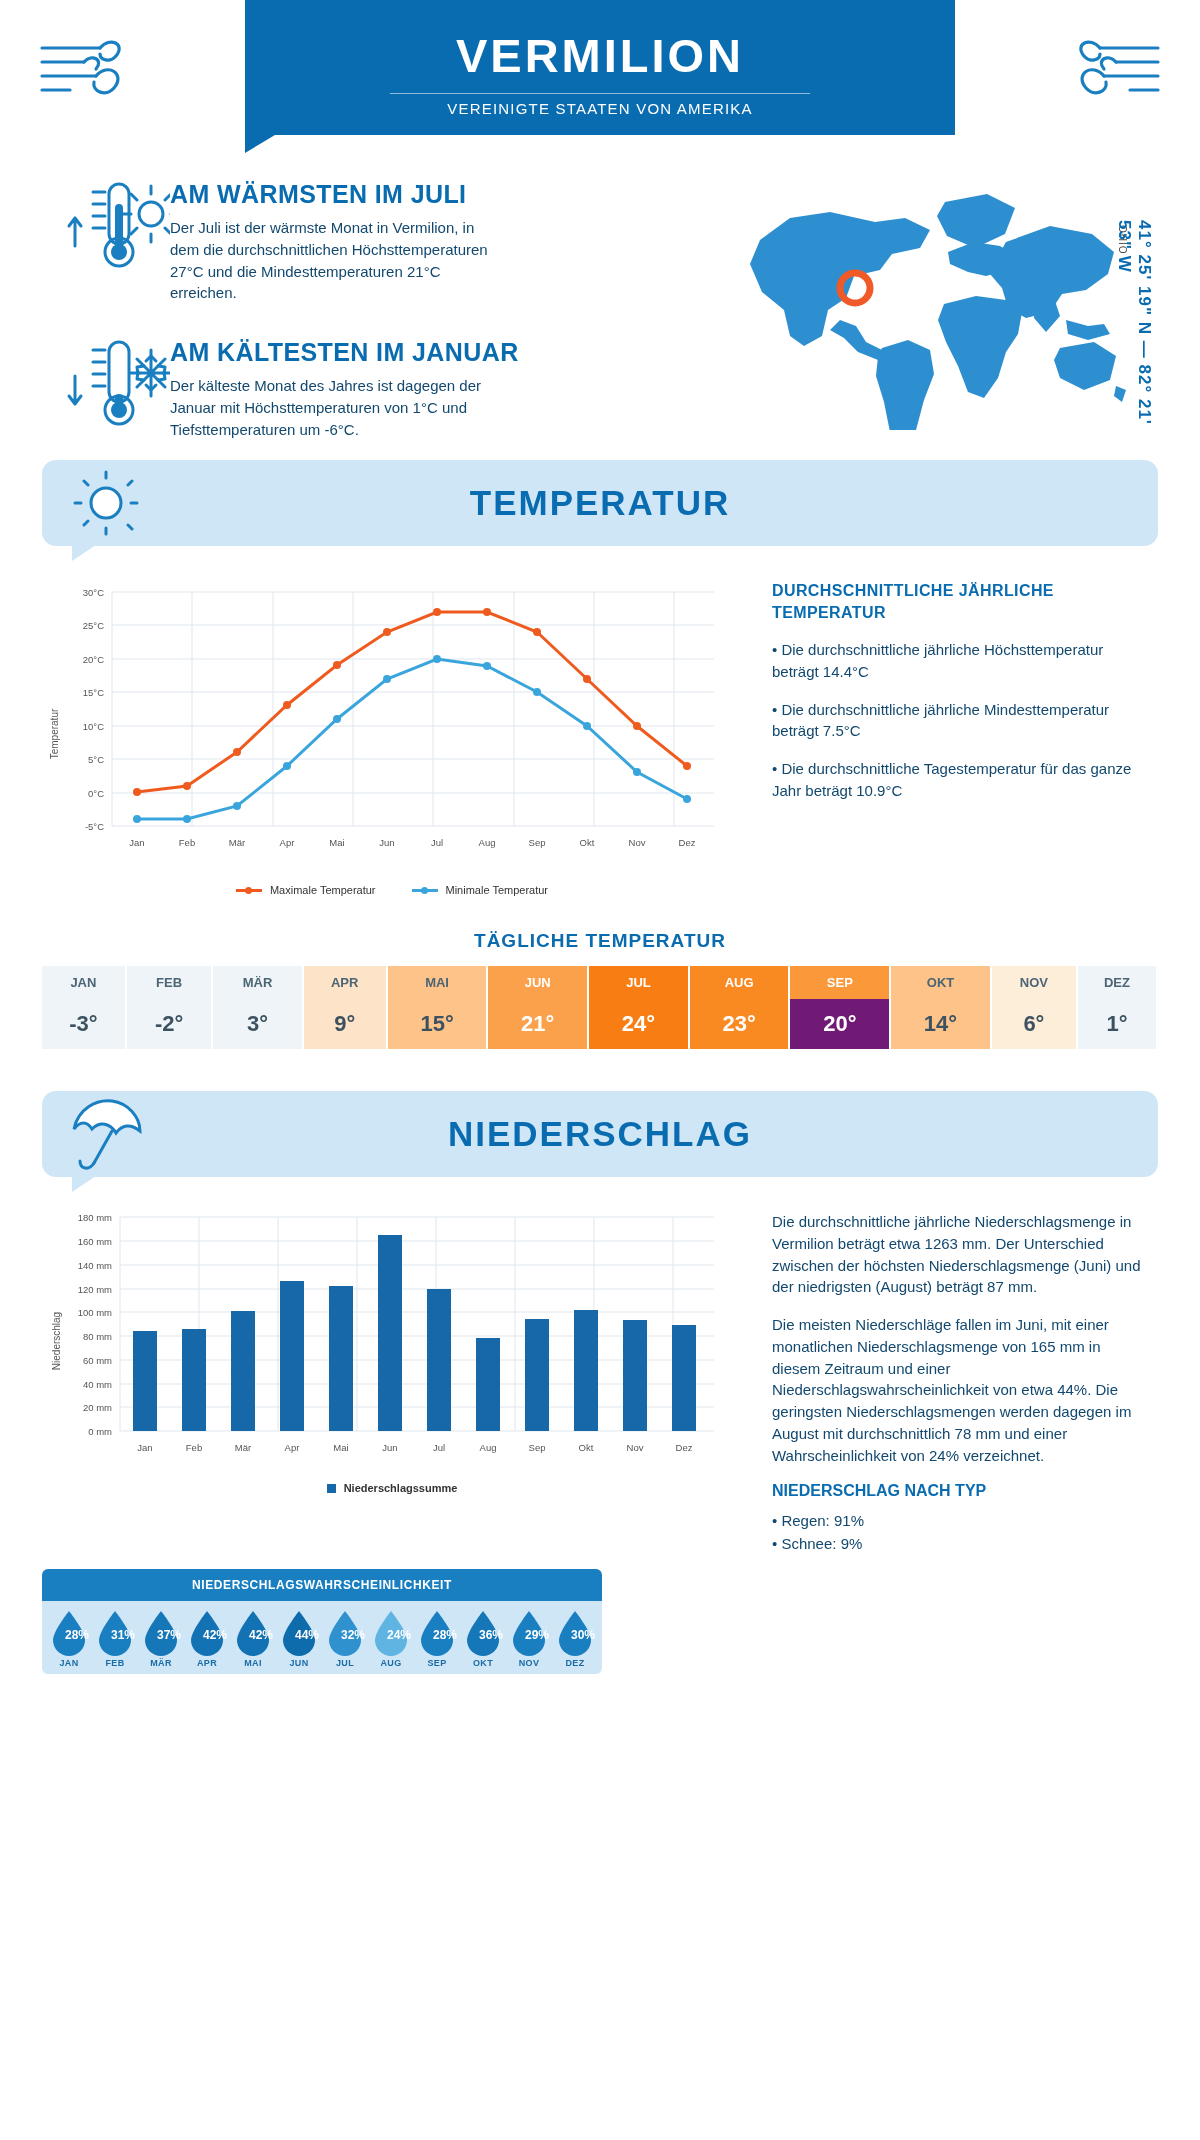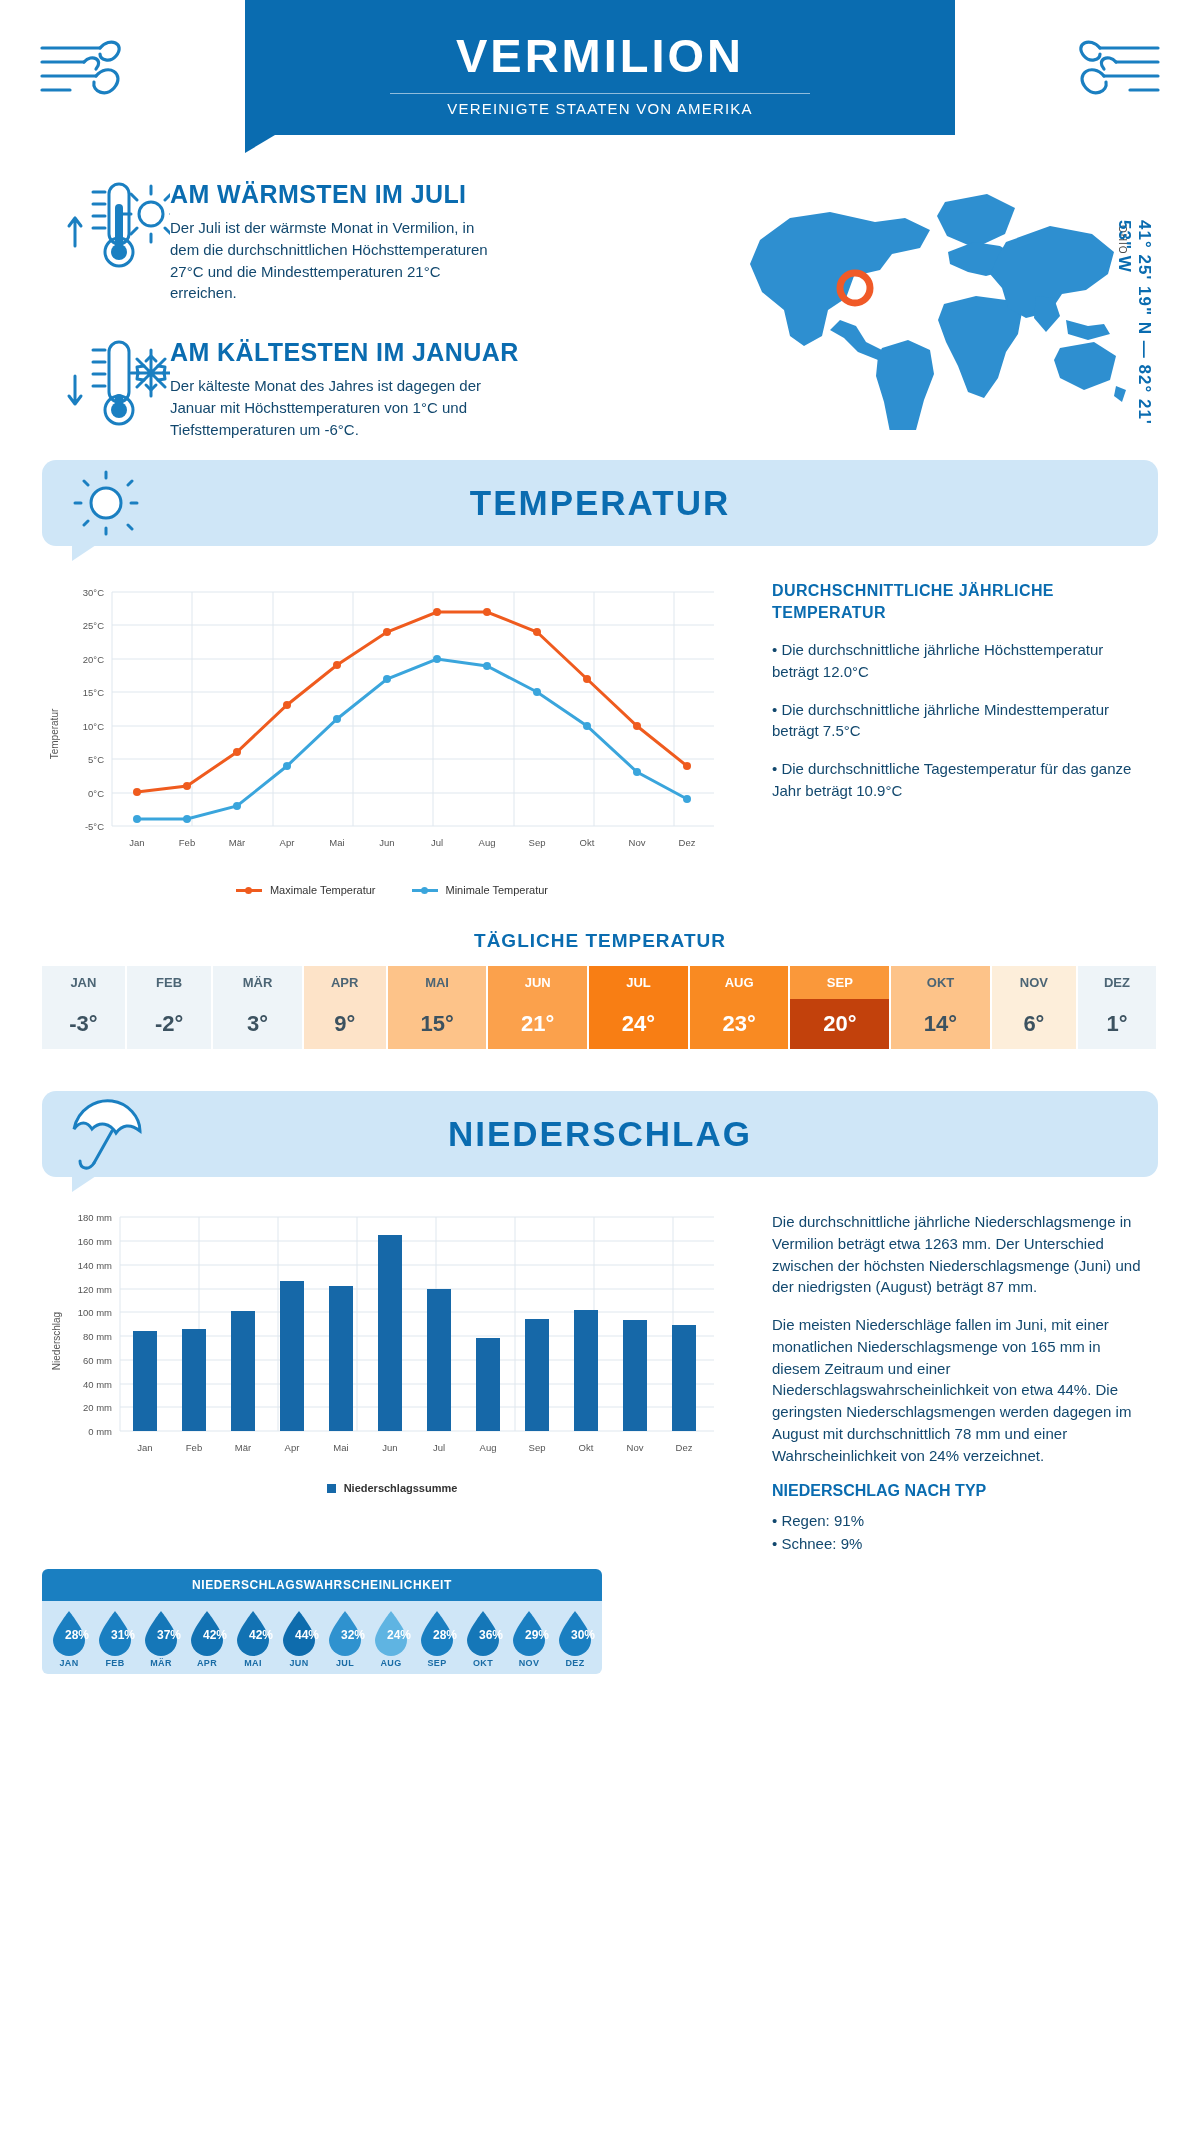--- a/index.html
+++ b/index.html
@@ -428,21 +428,21 @@
         </div>
         <div class="legend-item">
           <span class="legend-line" style="background:#3aa5dc"></span>
           <span>Minimale Temperatur</span>
         </div>
       </div>
     </div>
 
     <div class="side-text">
       <h3>DURCHSCHNITTLICHE JÄHRLICHE TEMPERATUR</h3>
-      <p>• Die durchschnittliche jährliche Höchsttemperatur beträgt 12.0°C</p>
+      <p>• Die durchschnittliche jährliche Höchsttemperatur beträgt 14.4°C</p>
       <p>• Die durchschnittliche jährliche Mindesttemperatur beträgt 7.5°C</p>
       <p>• Die durchschnittliche Tagestemperatur für das ganze Jahr beträgt 10.9°C</p>
     </div>
   </div>
 
   <div class="daily-title">TÄGLICHE TEMPERATUR</div>
   <table class="daily-table">
     <tbody>
         <tr>
       <th>JAN</th>
@@ -460,21 +460,21 @@
     </tr>
     <tr>
       <td style="background:#eef4f8">-3°</td>
       <td style="background:#eef4f8">-2°</td>
       <td style="background:#eef4f8">3°</td>
       <td style="background:#fde3c8">9°</td>
       <td style="background:#fdc389">15°</td>
       <td style="background:#fba14c;color:#fff">21°</td>
       <td style="background:#f87e14;color:#fff">24°</td>
       <td style="background:#f98a22;color:#fff">23°</td>
-      <td style="background:#c2410c;color:#fff">20°</td>
+      <td style="background:#701a75;color:#fff">20°</td>
       <td style="background:#fdc389">14°</td>
       <td style="background:#fdeeda">6°</td>
       <td style="background:#eef4f8">1°</td>
     </tr>
   </tbody>
     </table>
 
   <div class="section-banner" style="margin-top:42px;">
     <div class="banner-icon" style="left:22px;top:4px;">
       <svg width="88" height="80" viewBox="0 0 88 80">

